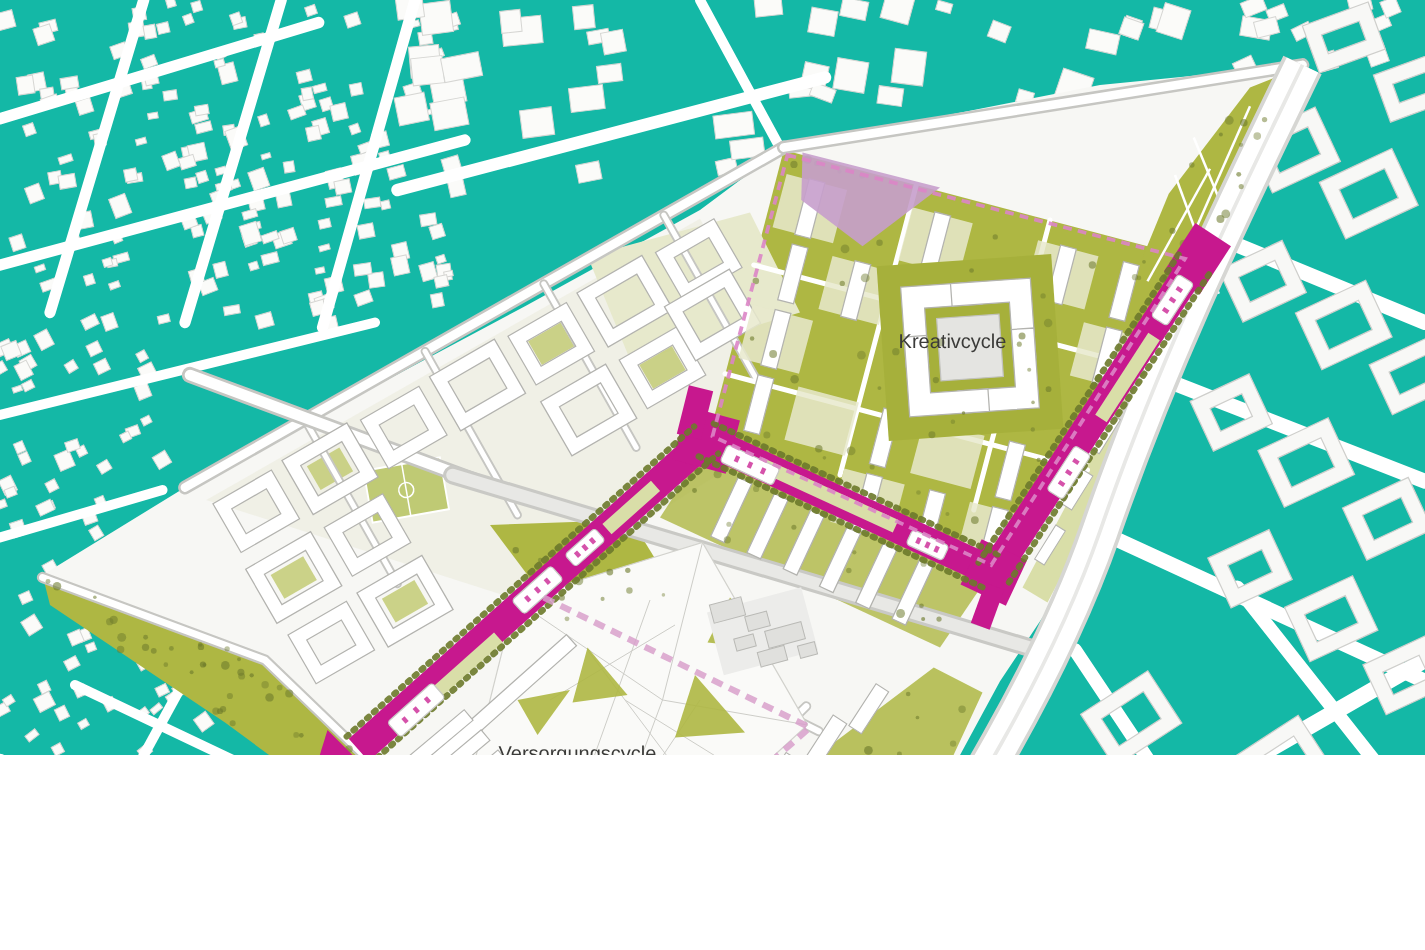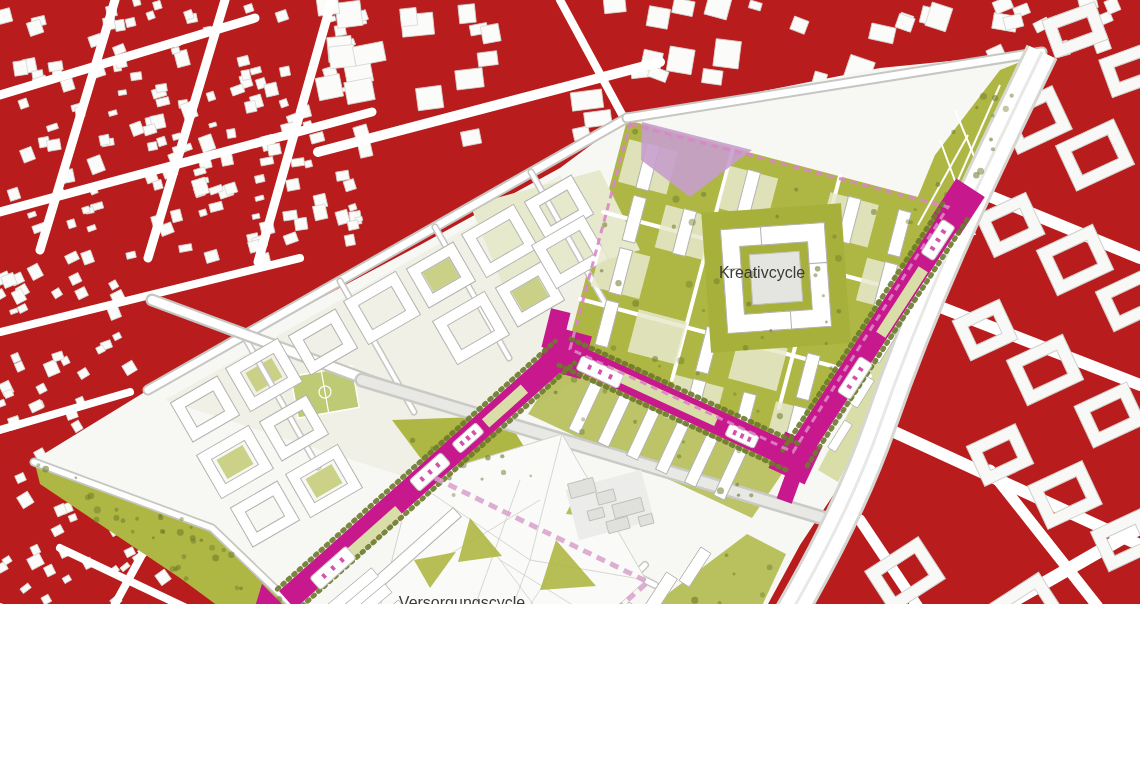--- a/index.html
+++ b/index.html
@@ -1,16 +1,16 @@
 <!DOCTYPE html>
 <html><head>
 <meta charset="utf-8">
 <style>
   html,body{margin:0;padding:0;background:#ffffff;}
-  .stage{position:relative;width:1140px;height:604px;overflow:hidden;background:#b91c1c;}
+  .stage{position:relative;width:1140px;height:604px;overflow:hidden;background:#14b8a6;}
   svg{position:absolute;inset:0;display:block;}
   .area-label{font-family:"Liberation Sans", sans-serif;font-size:16px;fill:#3b3b39;text-anchor:middle;}
 </style>
 </head>
 <body>
 
 <div class="stage">
   <svg id="plan" viewBox="0 0 1140 760" width="1140" height="760">
     <g id="gen">
         <g>

